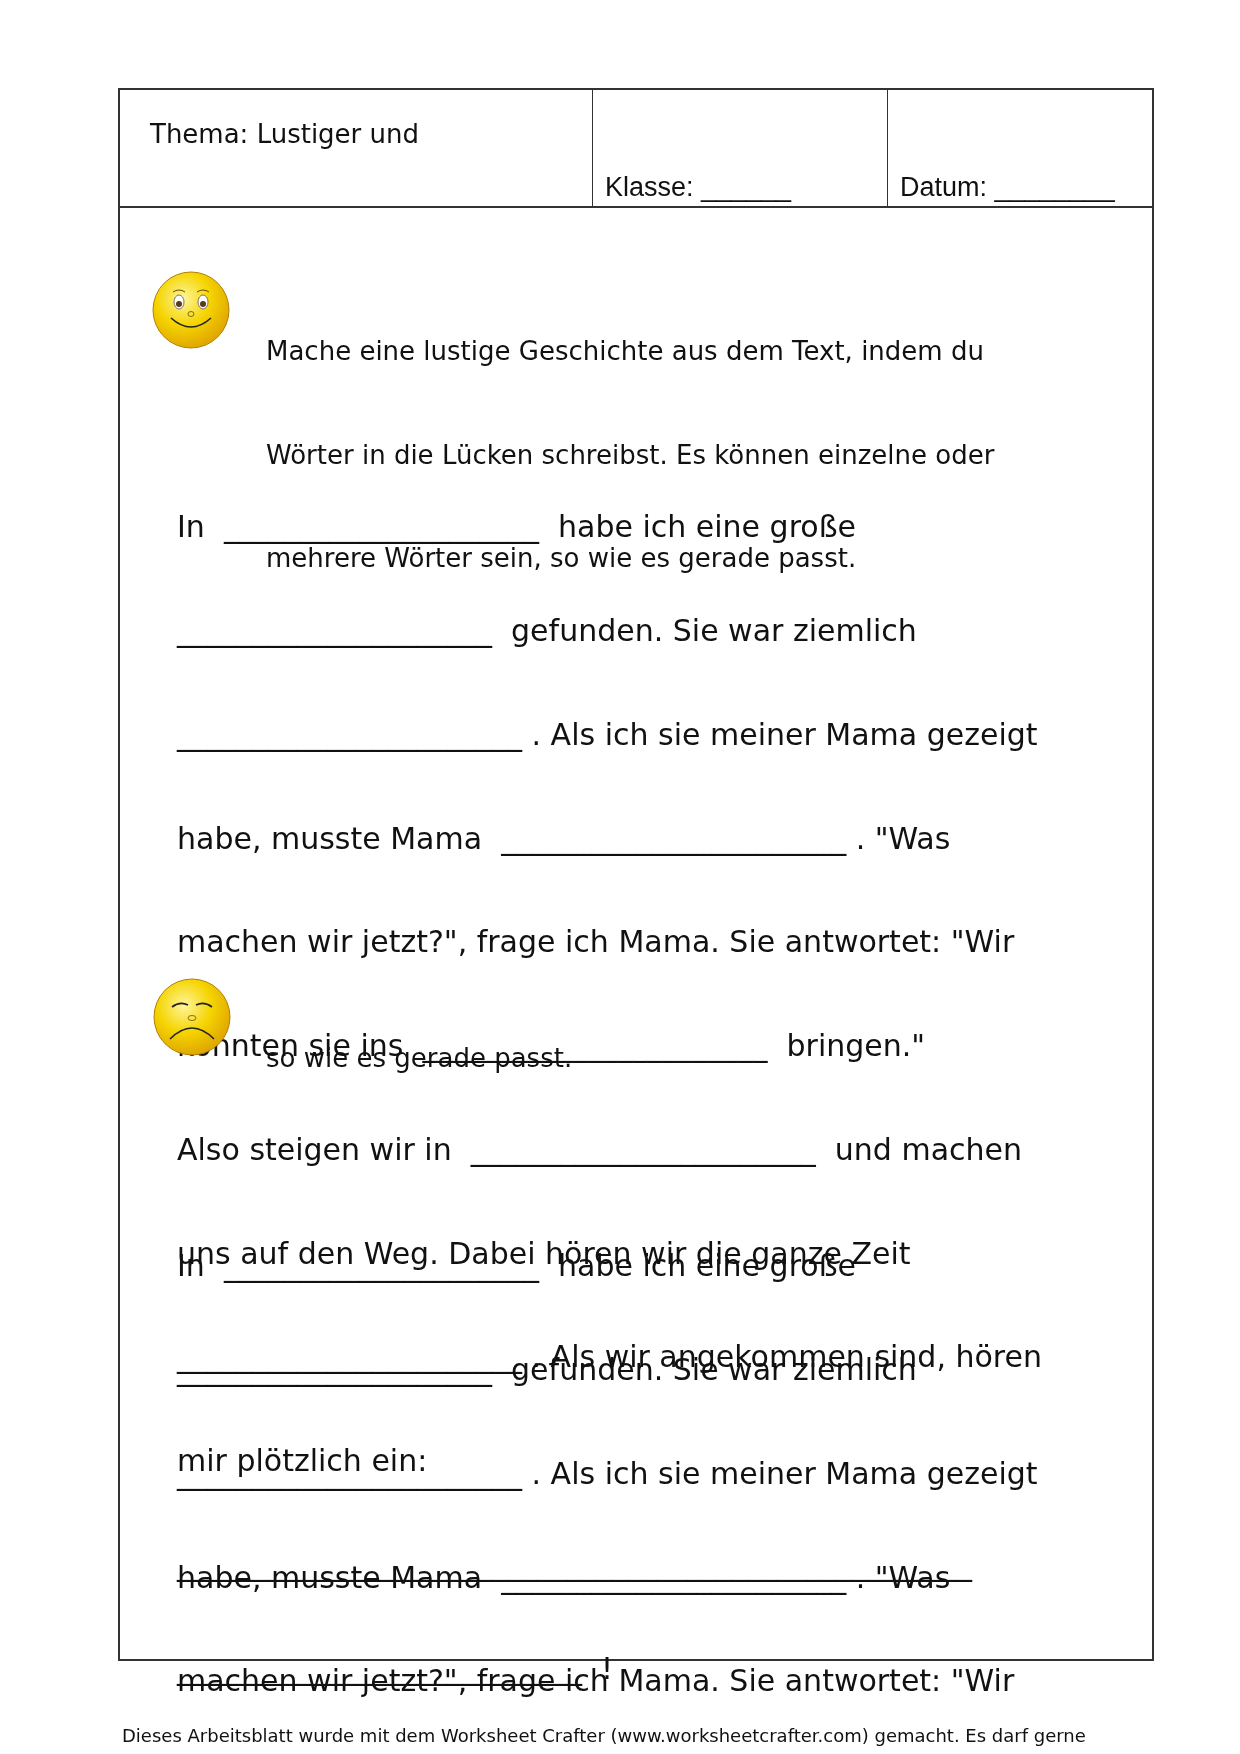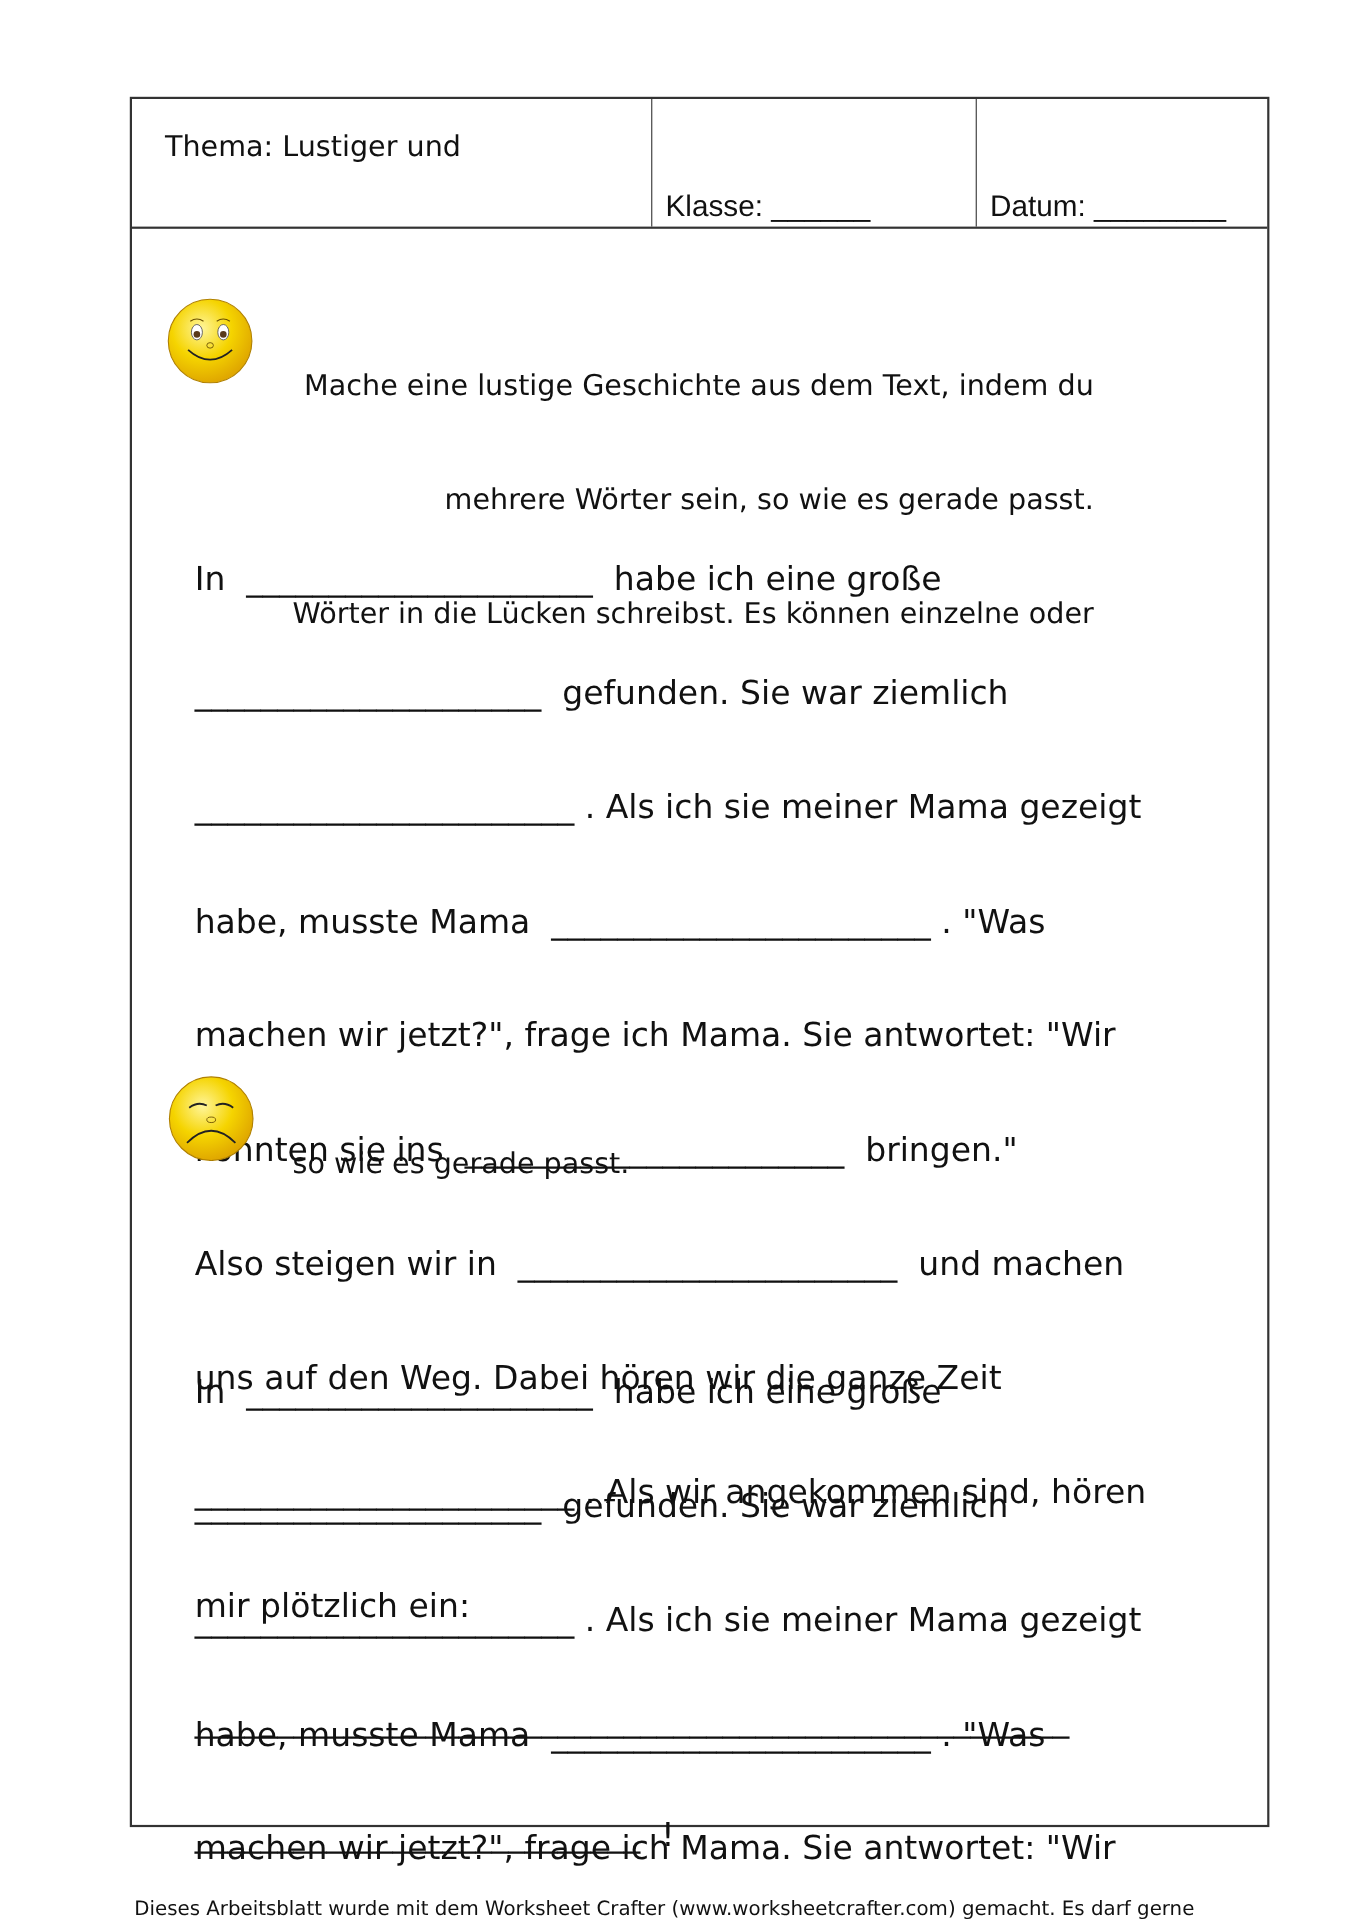--- a/index.html
+++ b/index.html
@@ -6,21 +6,21 @@
   body { width: 1240px; height: 1754px; position: relative; overflow: hidden; color: #111111; font-family: "DejaVu Sans", sans-serif; }
   .sheet { position: absolute; left: 118px; top: 88px; width: 1032px; height: 1569px; border: 2px solid #333333; }
   .header { position: absolute; left: 0; top: 0; width: 1032px; height: 116px; border-bottom: 2px solid #333333; }
   .hcell { position: absolute; top: 0; height: 116px; box-sizing: border-box; }
   .hcell.c1 { left: 0; width: 473px; border-right: 1.5px solid #333333; }
   .hcell.c2 { left: 473px; width: 295px; border-right: 1.5px solid #333333; }
   .hcell.c3 { left: 768px; width: 264px; text-align: center; }
   .topic { position: absolute; left: 30px; top: 28px; font-size: 26px; line-height: 33px; font-family: "DejaVu Sans", sans-serif; text-align: center; }
   .field { position: absolute; left: 12px; top: 40px; font-size: 27px; line-height: 34px; font-family: "Liberation Sans", sans-serif; white-space: pre; margin-top: 40px; }
   .smiley { position: absolute; width: 80px; height: 80px; }
-  .instr { position: absolute; left: 266px; font-size: 26px; line-height: 34.5px; white-space: pre; text-align: right; }
+  .instr { position: absolute; left: 266px; font-size: 26px; line-height: 34.5px; white-space: pre; }
   .story { position: absolute; left: 177px; font-size: 30px; line-height: 34.6px; white-space: pre; }
   .story .ln { height: 34.6px; }
   .footer { position: absolute; left: 122px; top: 1671px; font-size: 18px; line-height: 26px; white-space: pre; color: #111111; }
 </style>
 </head>
 <body>
 
 <div class="sheet">
   <div class="header">
     <div class="hcell c1">
@@ -51,22 +51,22 @@
   <circle cx="28" cy="34" r="3" fill="#5a3a1a"></circle>
   <circle cx="52" cy="34" r="3" fill="#5a3a1a"></circle>
   <path d="M22 22 Q28 18 34 22" stroke="#6b5000" fill="none" stroke-width="1"></path>
   <path d="M46 22 Q52 18 58 22" stroke="#6b5000" fill="none" stroke-width="1"></path>
   <ellipse cx="40" cy="44" rx="3" ry="2.5" fill="none" stroke="#6b5000" stroke-width="0.8"></ellipse>
   <path d="M20 48 Q40 66 60 48" stroke="#222" fill="none" stroke-width="1.6"></path>
 </svg>
 
 <div class="instr" style="top:265px;">
   <div>Mache eine lustige Geschichte aus dem Text, indem du</div>
+  <div>Wörter in die Lücken schreibst. Es können einzelne oder</div>
   <div>mehrere Wörter sein, so wie es gerade passt.</div>
-  <div>Wörter in die Lücken schreibst. Es können einzelne oder</div>
 </div>
 
 <div class="story" style="top:441px;">
   <div class="ln">In  _____________________  habe ich eine große</div>
   <div class="ln">_____________________  gefunden. Sie war ziemlich</div>
   <div class="ln">_______________________ . Als ich sie meiner Mama gezeigt</div>
   <div class="ln">habe, musste Mama  _______________________ . "Was</div>
   <div class="ln">machen wir jetzt?", frage ich Mama. Sie antwortet: "Wir</div>
   <div class="ln">könnten sie ins  _______________________  bringen."</div>
   <div class="ln">Also steigen wir in  _______________________  und machen</div>

